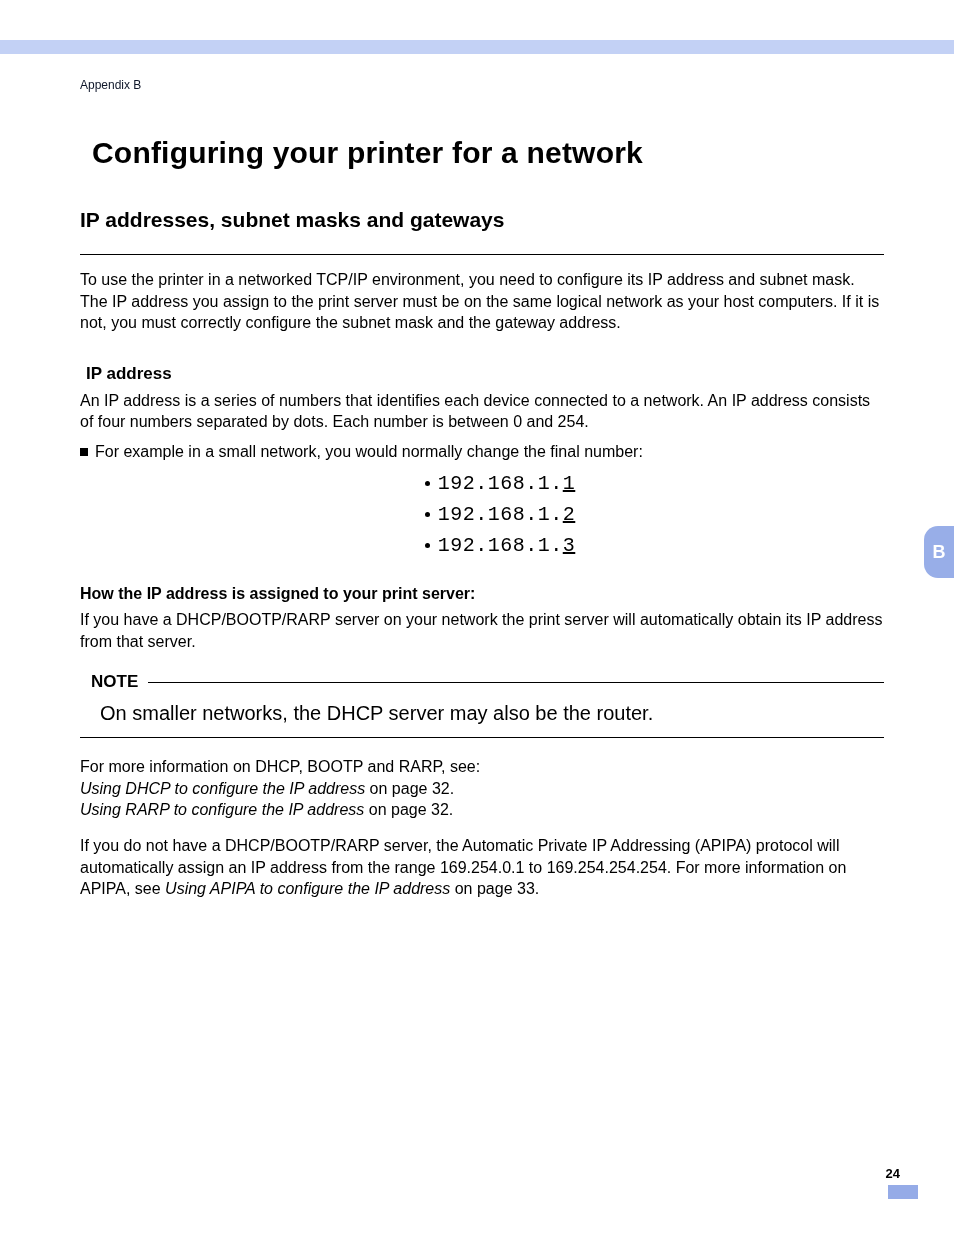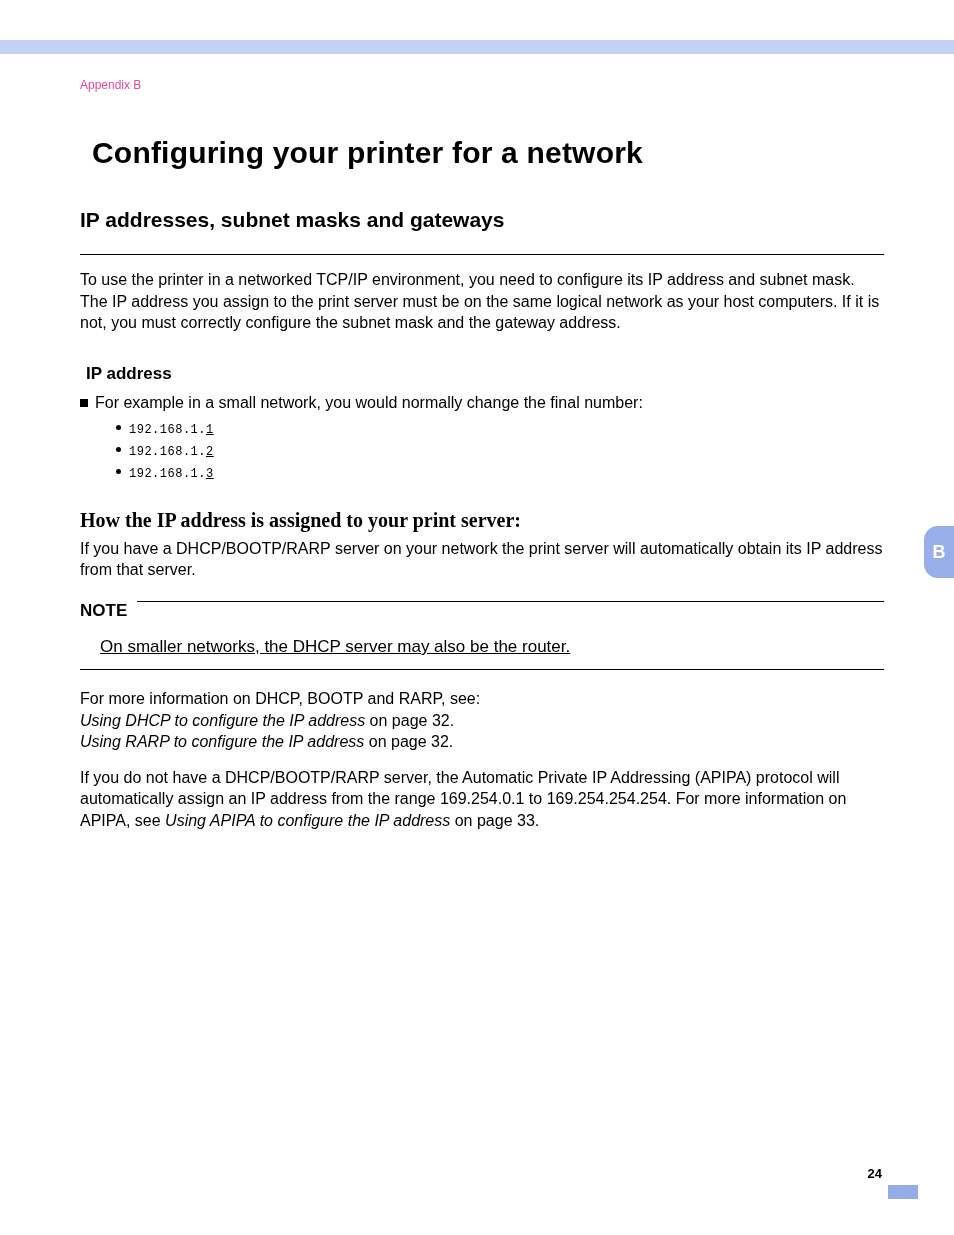--- a/index.html
+++ b/index.html
@@ -21,21 +21,21 @@
     background: #c3d1f5;
   }
   .content {
     position: absolute;
     top: 78px;
     left: 80px;
     width: 804px;
   }
   .appendix-label {
     font-size: 12px;
-    color: #ec4899;
+    color: #0f172a;
     margin-bottom: 44px;
   }
   h1.page-title {
     font-size: 30px;
     font-weight: 700;
     margin: 0 0 38px 12px;
     letter-spacing: 0.2px;
   }
   h2.section-title {
     font-size: 21px;
@@ -64,67 +64,67 @@
     height: 8px;
     background: #000;
     margin-right: 7px;
     vertical-align: 1px;
   }
   .ip-list {
     margin: 10px 0 0 36px;
   }
   .ip-list .row {
     margin: 7px 0;
-    font-size: 12px;
+    font-size: 20px;
+    text-align: center;
   }
   .ip-list .dot {
     display: inline-block;
     width: 5px;
     height: 5px;
     border-radius: 50%;
     background: #000;
     margin-right: 8px;
     vertical-align: 3px;
   }
   .mono {
     font-family: "Courier New", Courier, monospace;
     letter-spacing: 0.5px;
   }
   .underline {
     text-decoration: underline;
   }
   .sub-bold {
-    font-size: 20px;
+    font-size: 16px;
     font-weight: 700;
     margin: 28px 0 6px 0;
-    font-family: Liberation Serif, serif;
   }
   .note-block {
     margin-top: 20px;
   }
   .note-header {
     display: flex;
-    align-items: flex-start;
+    align-items: center;
+    margin-left: 11px;
   }
   .note-label {
     font-size: 17px;
     font-weight: 700;
     margin-right: 10px;
     white-space: nowrap;
   }
   .note-rule {
     flex: 1;
     height: 1px;
     background: #000;
   }
   .note-body {
-    font-size: 17px;
-    margin: 15px 0 10px 20px;
+    font-size: 20px;
+    margin: 8px 0 10px 20px;
     line-height: 1.35;
-    text-decoration: underline;
   }
   .note-bottom-rule {
     height: 1px;
     background: #000;
   }
   .refs {
     margin-top: 18px;
     font-size: 16px;
     line-height: 1.35;
   }
@@ -143,21 +143,21 @@
     border-bottom-left-radius: 14px;
     color: #fff;
     font-weight: 700;
     font-size: 18px;
     display: flex;
     align-items: center;
     justify-content: center;
   }
   .page-number {
     position: absolute;
-    right: 72px;
+    right: 54px;
     bottom: 54px;
     font-size: 13px;
     font-weight: 700;
   }
   .footer-accent {
     position: absolute;
     right: 36px;
     bottom: 36px;
     width: 30px;
     height: 14px;
@@ -174,20 +174,21 @@
   <div class="appendix-label">Appendix B</div>
 
   <h1 class="page-title">Configuring your printer for a network</h1>
 
   <h2 class="section-title">IP addresses, subnet masks and gateways</h2>
 
   <p class="body">To use the printer in a networked TCP/IP environment, you need to configure its IP address and subnet mask. The IP address you assign to the print server must be on the same logical network as your host computers. If it is not, you must correctly configure the subnet mask and the gateway address.</p>
 
   <h3 class="sub-title">IP address</h3>
 
+  <p class="body" style="margin-top:6px;">An IP address is a series of numbers that identifies each device connected to a network. An IP address consists of four numbers separated by dots. Each number is between 0 and 254.</p>
 
   <div class="bullet-block">
     <span class="square-bullet"></span><span>For example in a small network, you would normally change the final number:</span>
   </div>
 
   <div class="ip-list">
     <div class="row">
       <span class="dot"></span><span class="mono">192.168.1.</span><span class="mono underline">1</span>
     </div>
     <div class="row">

